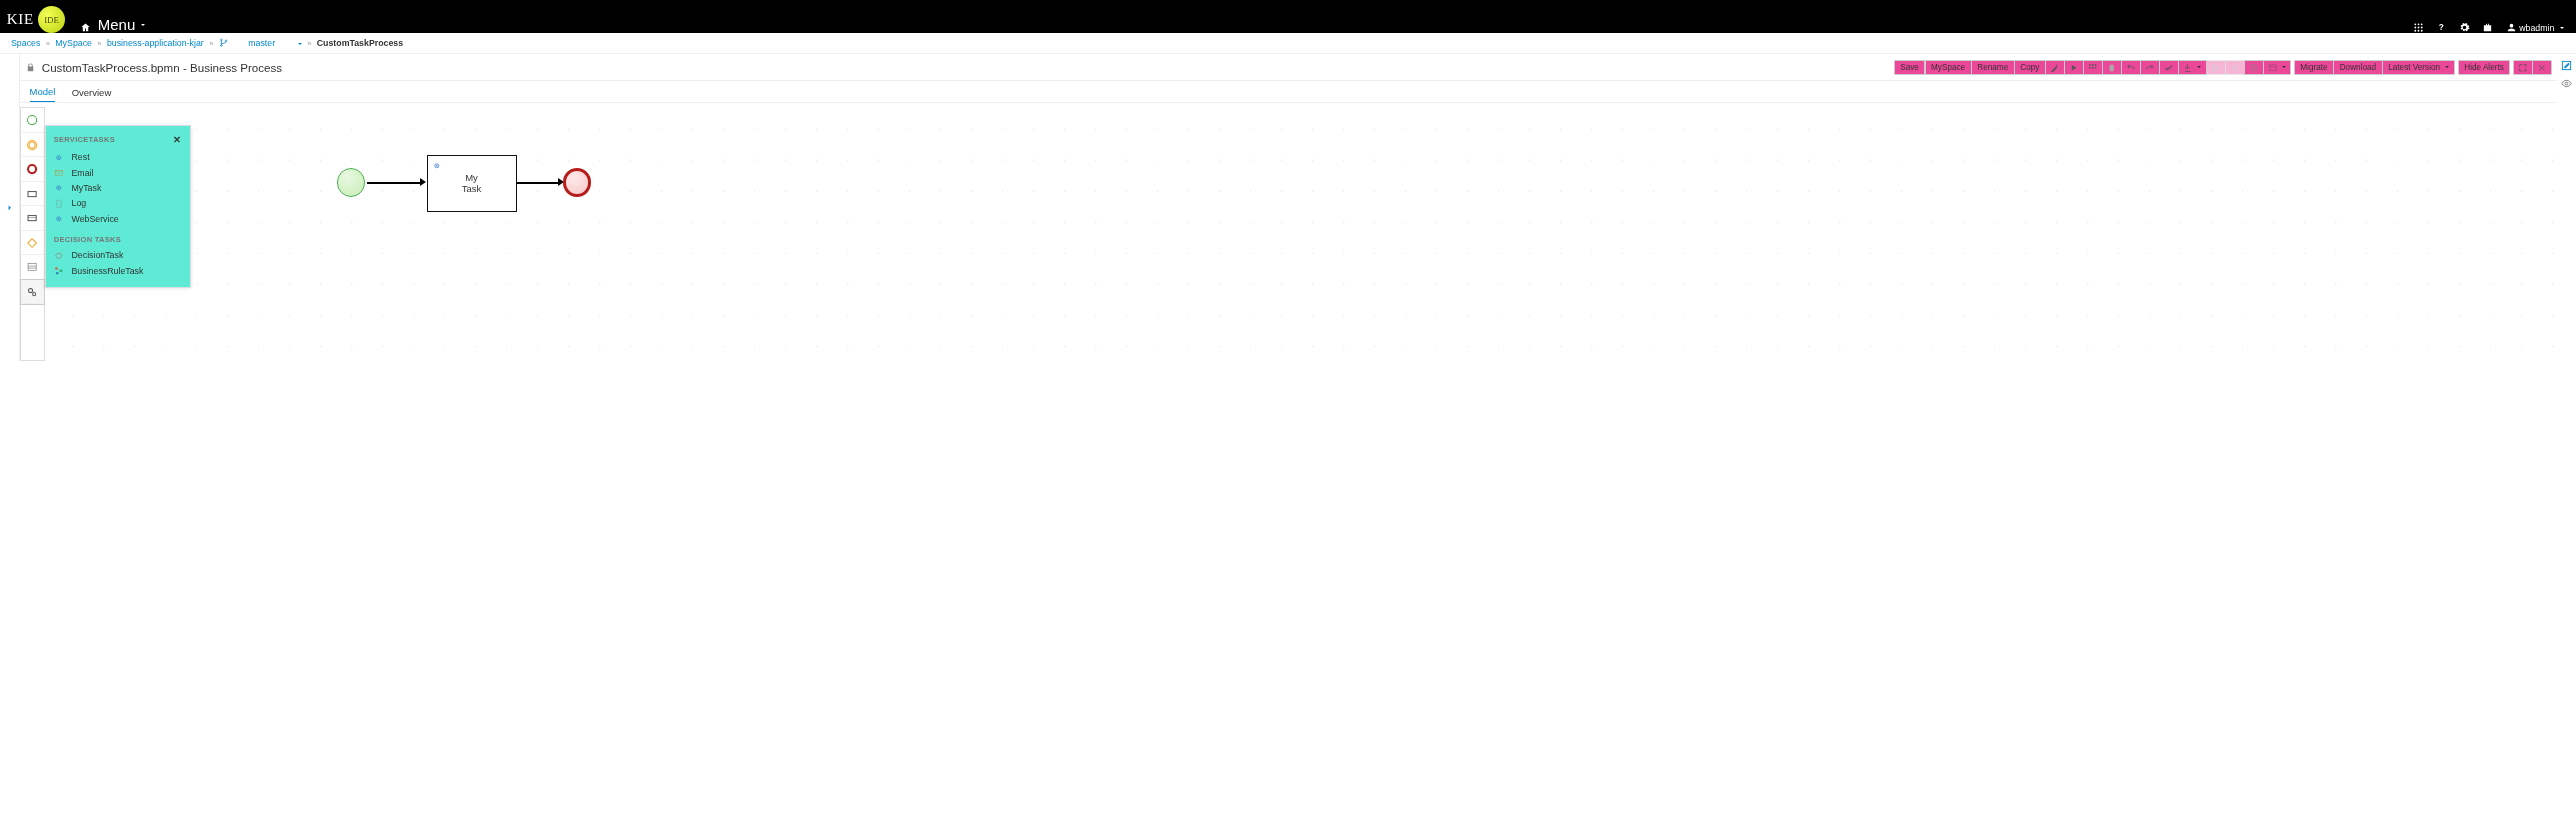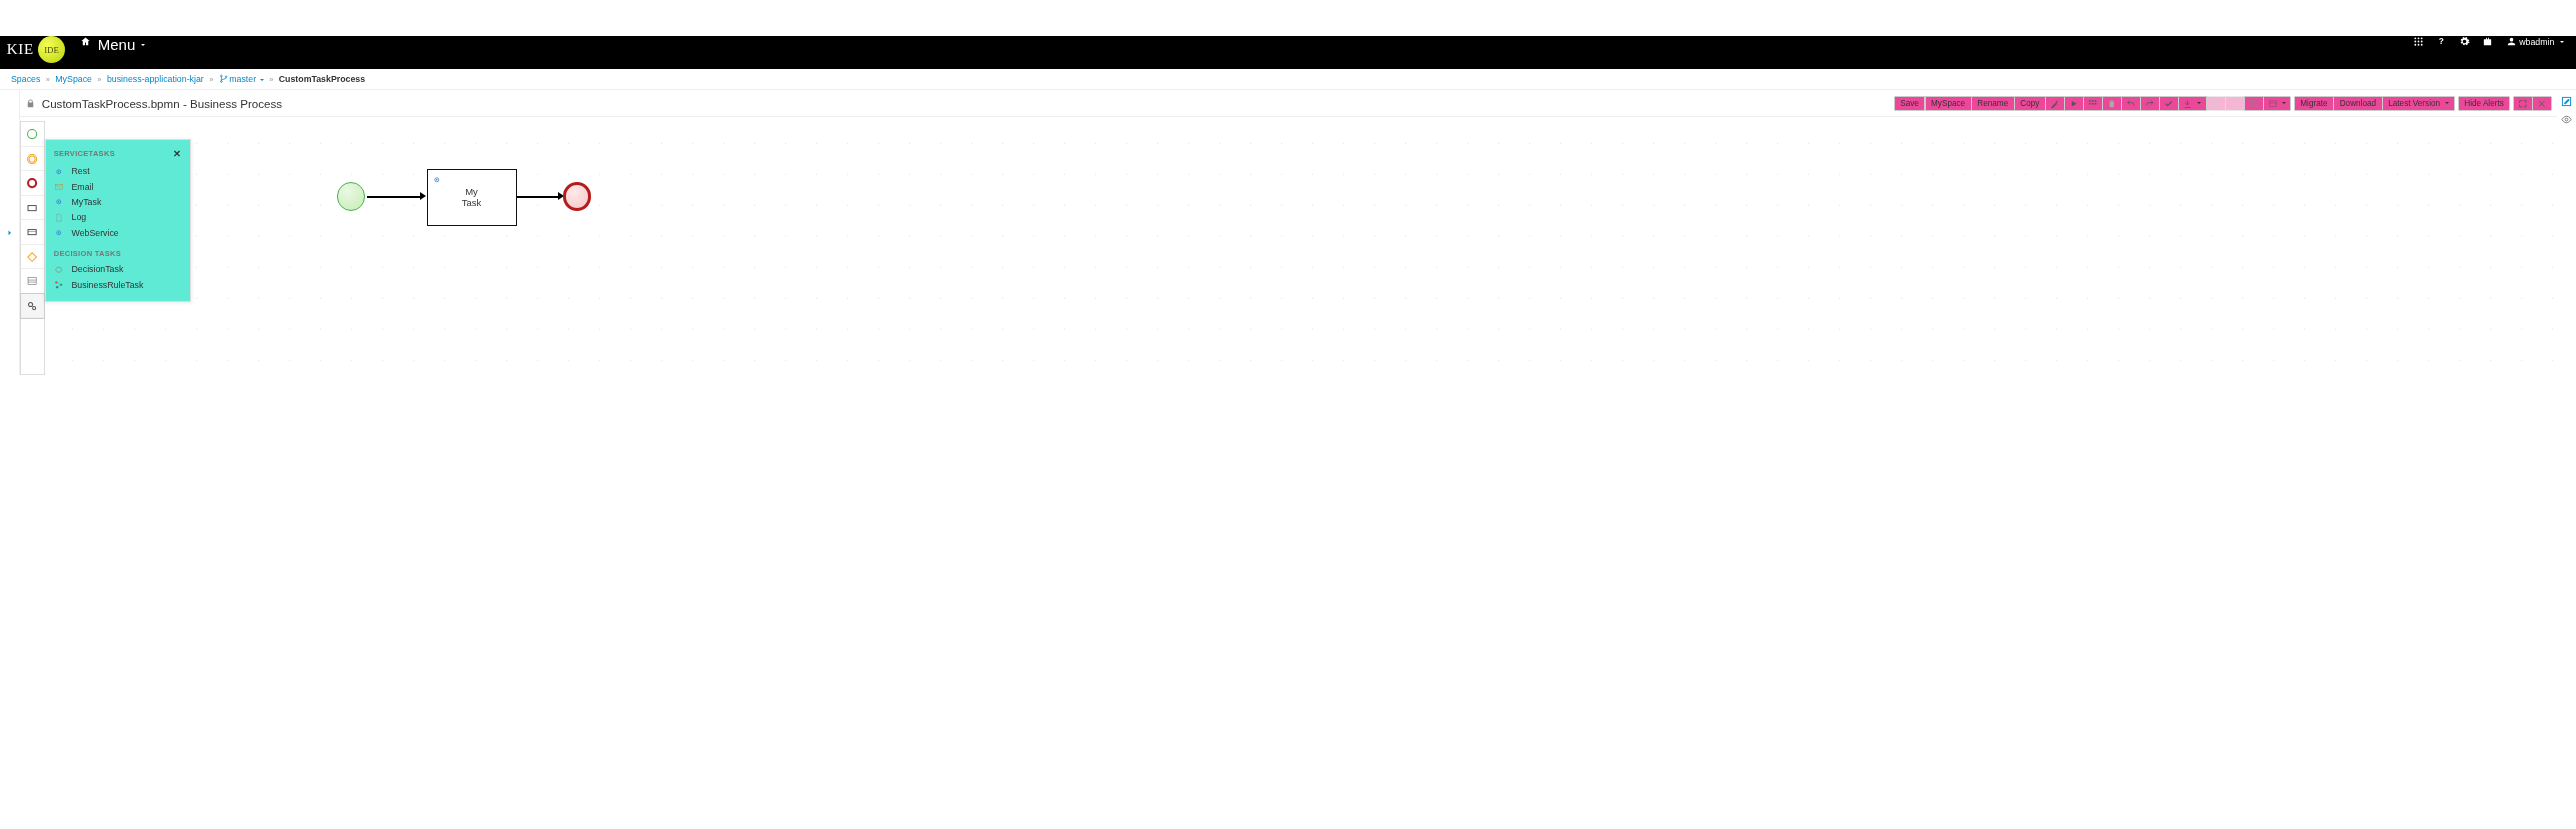--- a/index.html
+++ b/index.html
@@ -1,34 +1,34 @@
 <!DOCTYPE html>
 <html style="font-size:11px"><head>
 <meta charset="utf-8">
 <style>
   * { box-sizing: border-box; margin: 0; padding: 0; }
   body { font-family: -apple-system, "Helvetica Neue", Arial, sans-serif; font-size: 8.8px; color: #333; background: #fff; }
 
   
-  .topbar { background: #000; height: 33px; display: flex; align-items: flex-start; padding: 0 6.8px; color: #fff; margin-top: 36px; }
+  .topbar { background: #000; height: 33px; display: flex; align-items: flex-end; padding: 0 6.8px; color: #fff; }
   .brand { display: flex; align-items: center; gap: 4.1px; margin-right: 8.2px; }
   .brand-kie { font-family: Georgia, serif; font-size: 15px; letter-spacing: 0.7px; color:#fff; }
   .brand-badge { width: 27px; height: 27px; border-radius: 50%; background: radial-gradient(circle at 35% 35%, #f4ff57, #ccdf24 70%); display:flex; align-items:center; justify-content:center; font-family: Georgia, serif; font-size: 8.8px; color:#4a4a00; }
   .topbar .home-btn { margin: 0 6.8px; color:#fff; display:flex; align-items:center; }
   .topbar .menu-btn { color:#fff; display:flex; align-items:center; gap:2.7px; font-size:15px; cursor:pointer; }
   .topbar-spacer { flex:1; }
   .topbar-right { display:flex; align-items:center; gap:12.2px; margin-right:5.4px; }
   .topbar-right .ticon { color:#fff; cursor:pointer; display:flex; align-items:center;}
   .user-area { display:flex; align-items:center; gap:2.7px; cursor:pointer;}
 
   
   .breadcrumb { height: 20.4px; display:flex; align-items:center; padding: 0 11px; font-size:8.8px; }
   .breadcrumb a { color:#0088ce; text-decoration:none; cursor:pointer;}
   .breadcrumb .sep { color:#999; margin:0 5.4px; font-size:7.5px;}
-  .breadcrumb .branch { color:#0088ce; display:inline-flex; align-items:center; gap:1px;}
+  .breadcrumb .branch { color:#0088ce; display:inline-flex; align-items:center; gap:20px;}
   .breadcrumb .current { color:#333; font-weight:600;}
 
   
   .editor-row { display:flex; align-items:stretch; border-top:0.7px solid #eee; }
   .collapse-handle { width: 19px; display:flex; align-items:center; justify-content:center; color:#0088ce; cursor:pointer; font-size:8.2px;}
   .editor-main { flex:1; display:flex; flex-direction:column; border-left:0.7px solid #eee;}
   .editor-titlebar { display:flex; align-items:center; height:27px; padding:0 5.4px; border-bottom:0.7px solid #eee;}
   .editor-title { display:flex; align-items:center; gap:5.4px; font-size:11.6px; color:#333;}
   .editor-title .lock { color:#888; }
   .toolbar-spacer { flex:1; }
@@ -266,20 +266,24 @@
             </button>
           <button class="btn icon-only">
               <svg class="i" viewBox="0 0 24 24" fill="none" stroke="#555" stroke-width="2">
                 <path d="M5 5l14 14M19 5L5 19"></path>
               </svg>
             </button>
         </div>
       </div>
     </div>
 
+    <div class="tabs">
+      <div class="tab active">Model</div>
+      <div class="tab">Overview</div>
+    </div>
 
     <div class="canvas-wrap">
       <div class="palette">
         <div class="pitem">
             <svg class="i18" viewBox="0 0 24 24">
               <circle cx="12" cy="12" r="9" fill="none" stroke="#4caf50" stroke-width="2"></circle>
             </svg>
           </div>
         <div class="pitem">
             <svg class="i18" viewBox="0 0 24 24">

